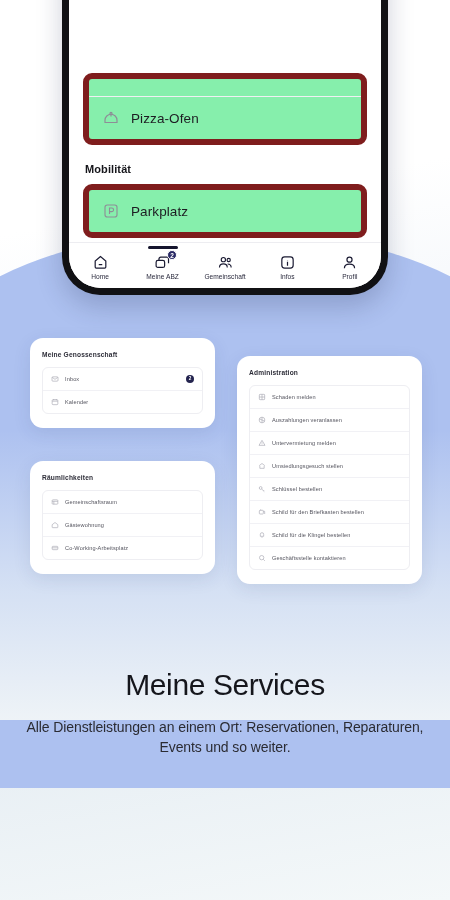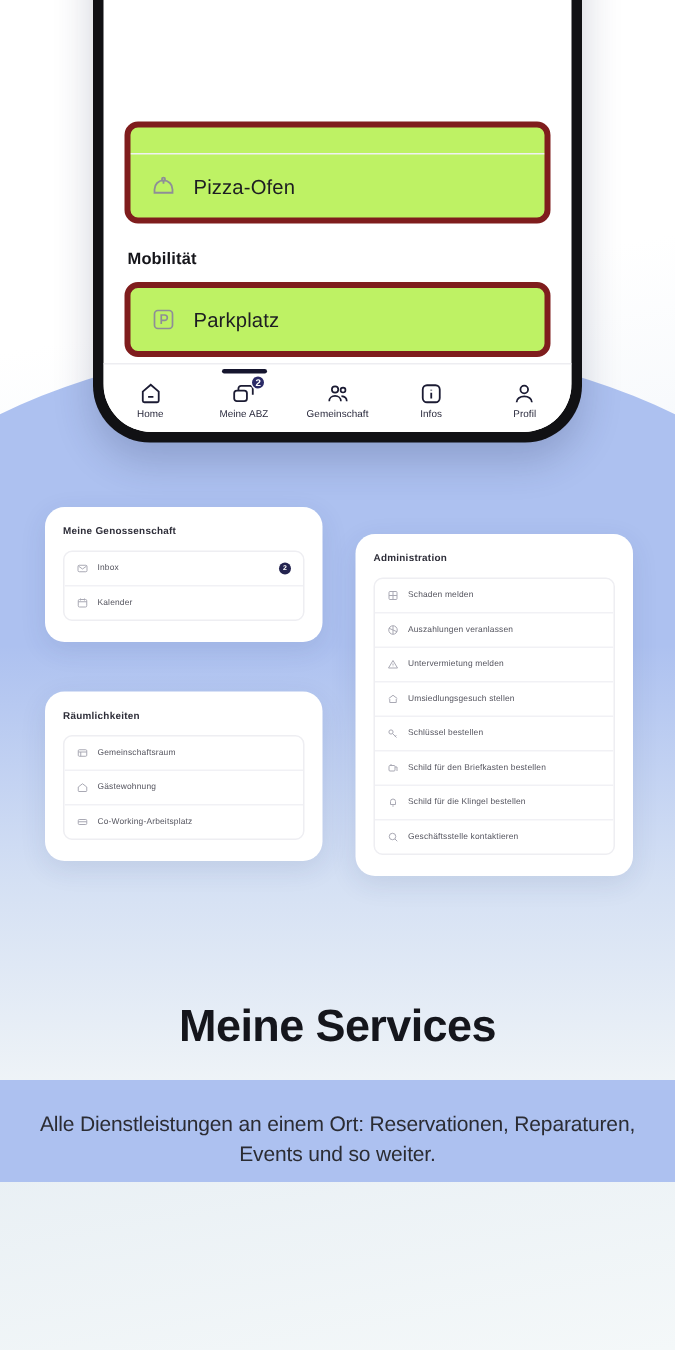--- a/index.html
+++ b/index.html
@@ -69,23 +69,23 @@
     flex: 1;
     padding: 0 14px;
     overflow: hidden;
     display: flex;
     flex-direction: column;
     justify-content: flex-end;
     padding-bottom: 4px;
   }
 
   .s-card {
-    border: 4px solid #7f1d1d;
+    border: 6px solid #7f1d1d;
     border-radius: 9px;
-    background: #bef264;
+    background: #86efac;
     overflow: hidden;
   }
   .s-row {
     display: flex;
     align-items: center;
     gap: 11px;
     padding: 12px 13px;
     border-top: 1px solid #f0f0f3;
   }
   .s-row:first-child { border-top: none; }
@@ -224,24 +224,24 @@
   .caption {
     position: absolute;
     left: 0; right: 0;
     top: 668px;
     z-index: 7;
     text-align: center;
     padding: 0 18px;
   }
   .caption h1 {
     font-size: 30px;
-    font-weight: 700;
+    font-weight: 400;
     color: #15161c;
     letter-spacing: -0.4px;
-    margin-bottom: 38px;
+    margin-bottom: 16px;
   }
   .caption p {
     font-size: 14px;
     line-height: 1.42;
     color: #2b2c33;
     font-weight: 400;
     letter-spacing: -0.1px;
   }
 </style>
 </head>

